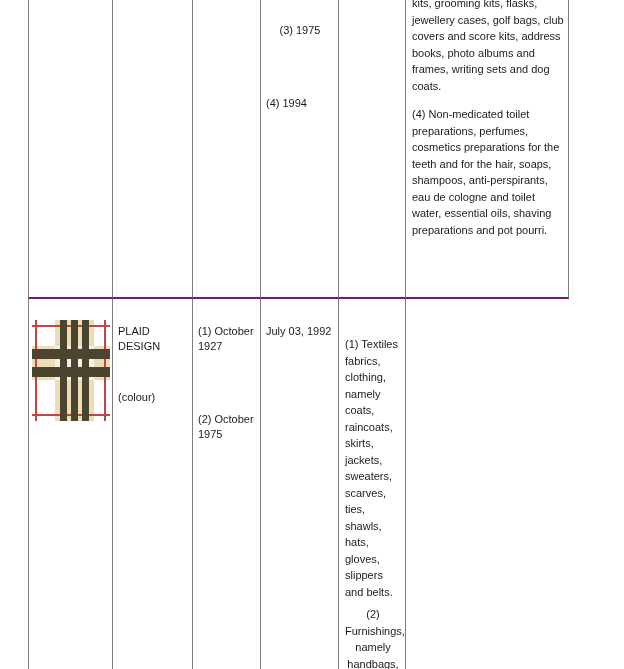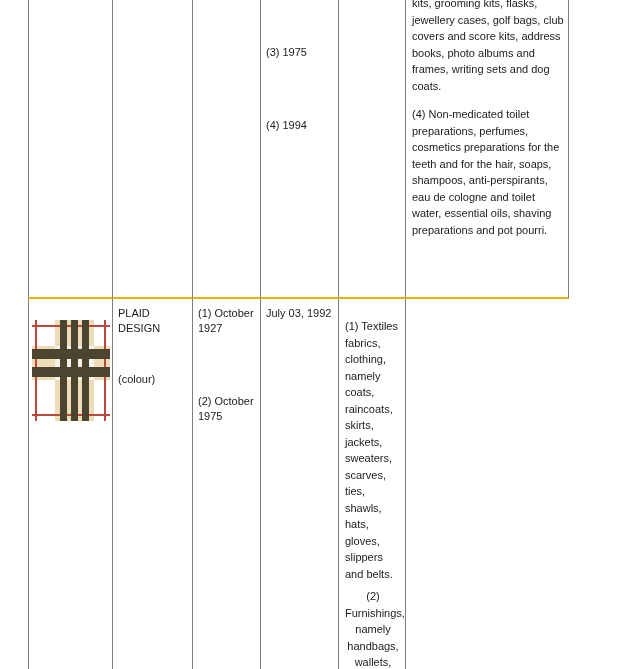--- a/index.html
+++ b/index.html
@@ -14,28 +14,28 @@
   .row1{height:299px;}
   .row2{height:370px;}
   .cell{
     box-sizing:border-box;
     border-right:1px solid #7d7d7d;
     overflow:hidden;
     padding:0 4px 0 5px;
     font-size:11px;line-height:15px;
   }
   .cell.first{border-left:1px solid #7d7d7d;}
-  .row1 .cell{border-bottom:2px solid #eab308;}
-  .row2 .cell{padding-top:7px;}
+  .row1 .cell{border-bottom:2px solid #701a75;}
+  .row2 .cell{padding-top:25px;}
   .wares{line-height:16.5px;padding-left:6px;}
   .wares p{margin:12px 0 0 0;}
   .row1 .wares p:first-child{margin-top:-5px;}
   .row2 .wares p:first-child{margin-top:12px;}
   .row2 .wares p + p{margin-top:6px;text-align:center;}
-  .date-item1{margin-top:45px;}
+  .date-item1{margin-top:23px;text-align:center;}
   .date-item2{margin-top:58px;}
   .r2-date2{margin-top:58px;}
   .mark-note{margin-top:36px;}
   .regdate{white-space:nowrap;padding-left:5px;}
   .imgcell{padding:19px 0 0 3px !important;}
   
   .plaid{position:relative;width:78px;height:101px;margin-top:2px;overflow:hidden;}
   .pl{position:absolute;}
   .pl-band-v{left:30%;width:50%;top:0;height:100%;}
   .pl-band-h{top:26%;height:33%;left:0;width:100%;}

